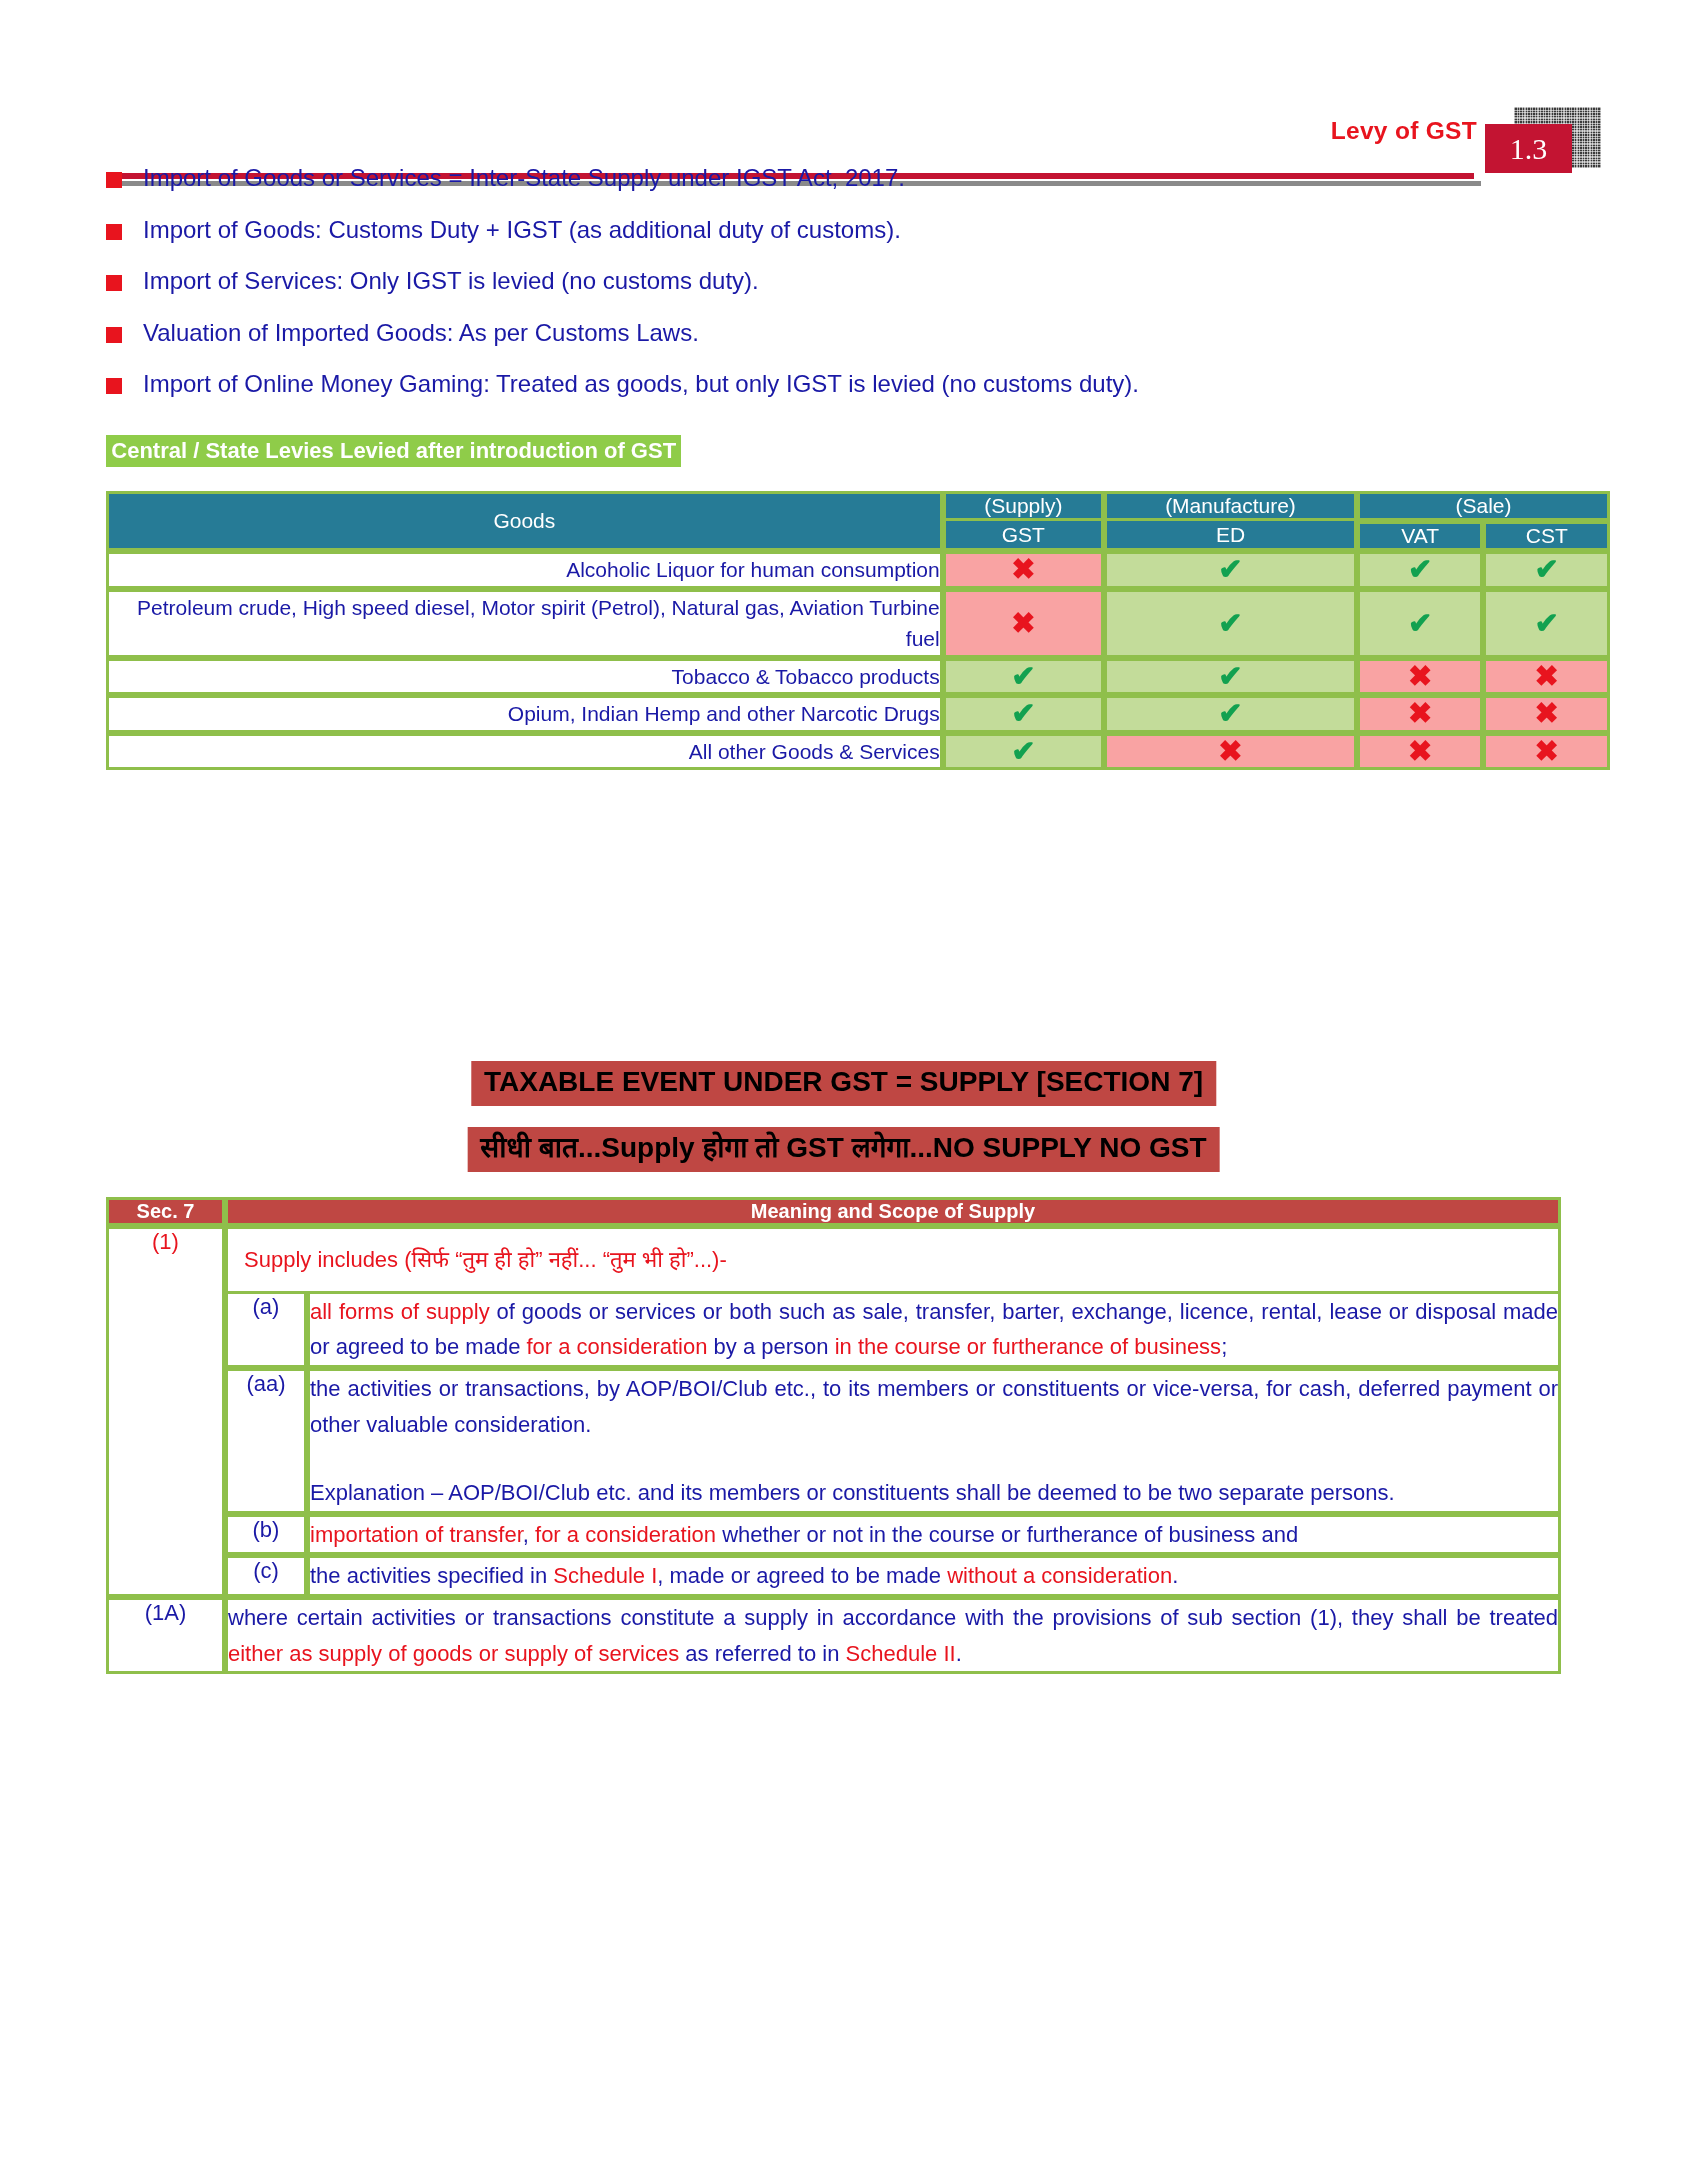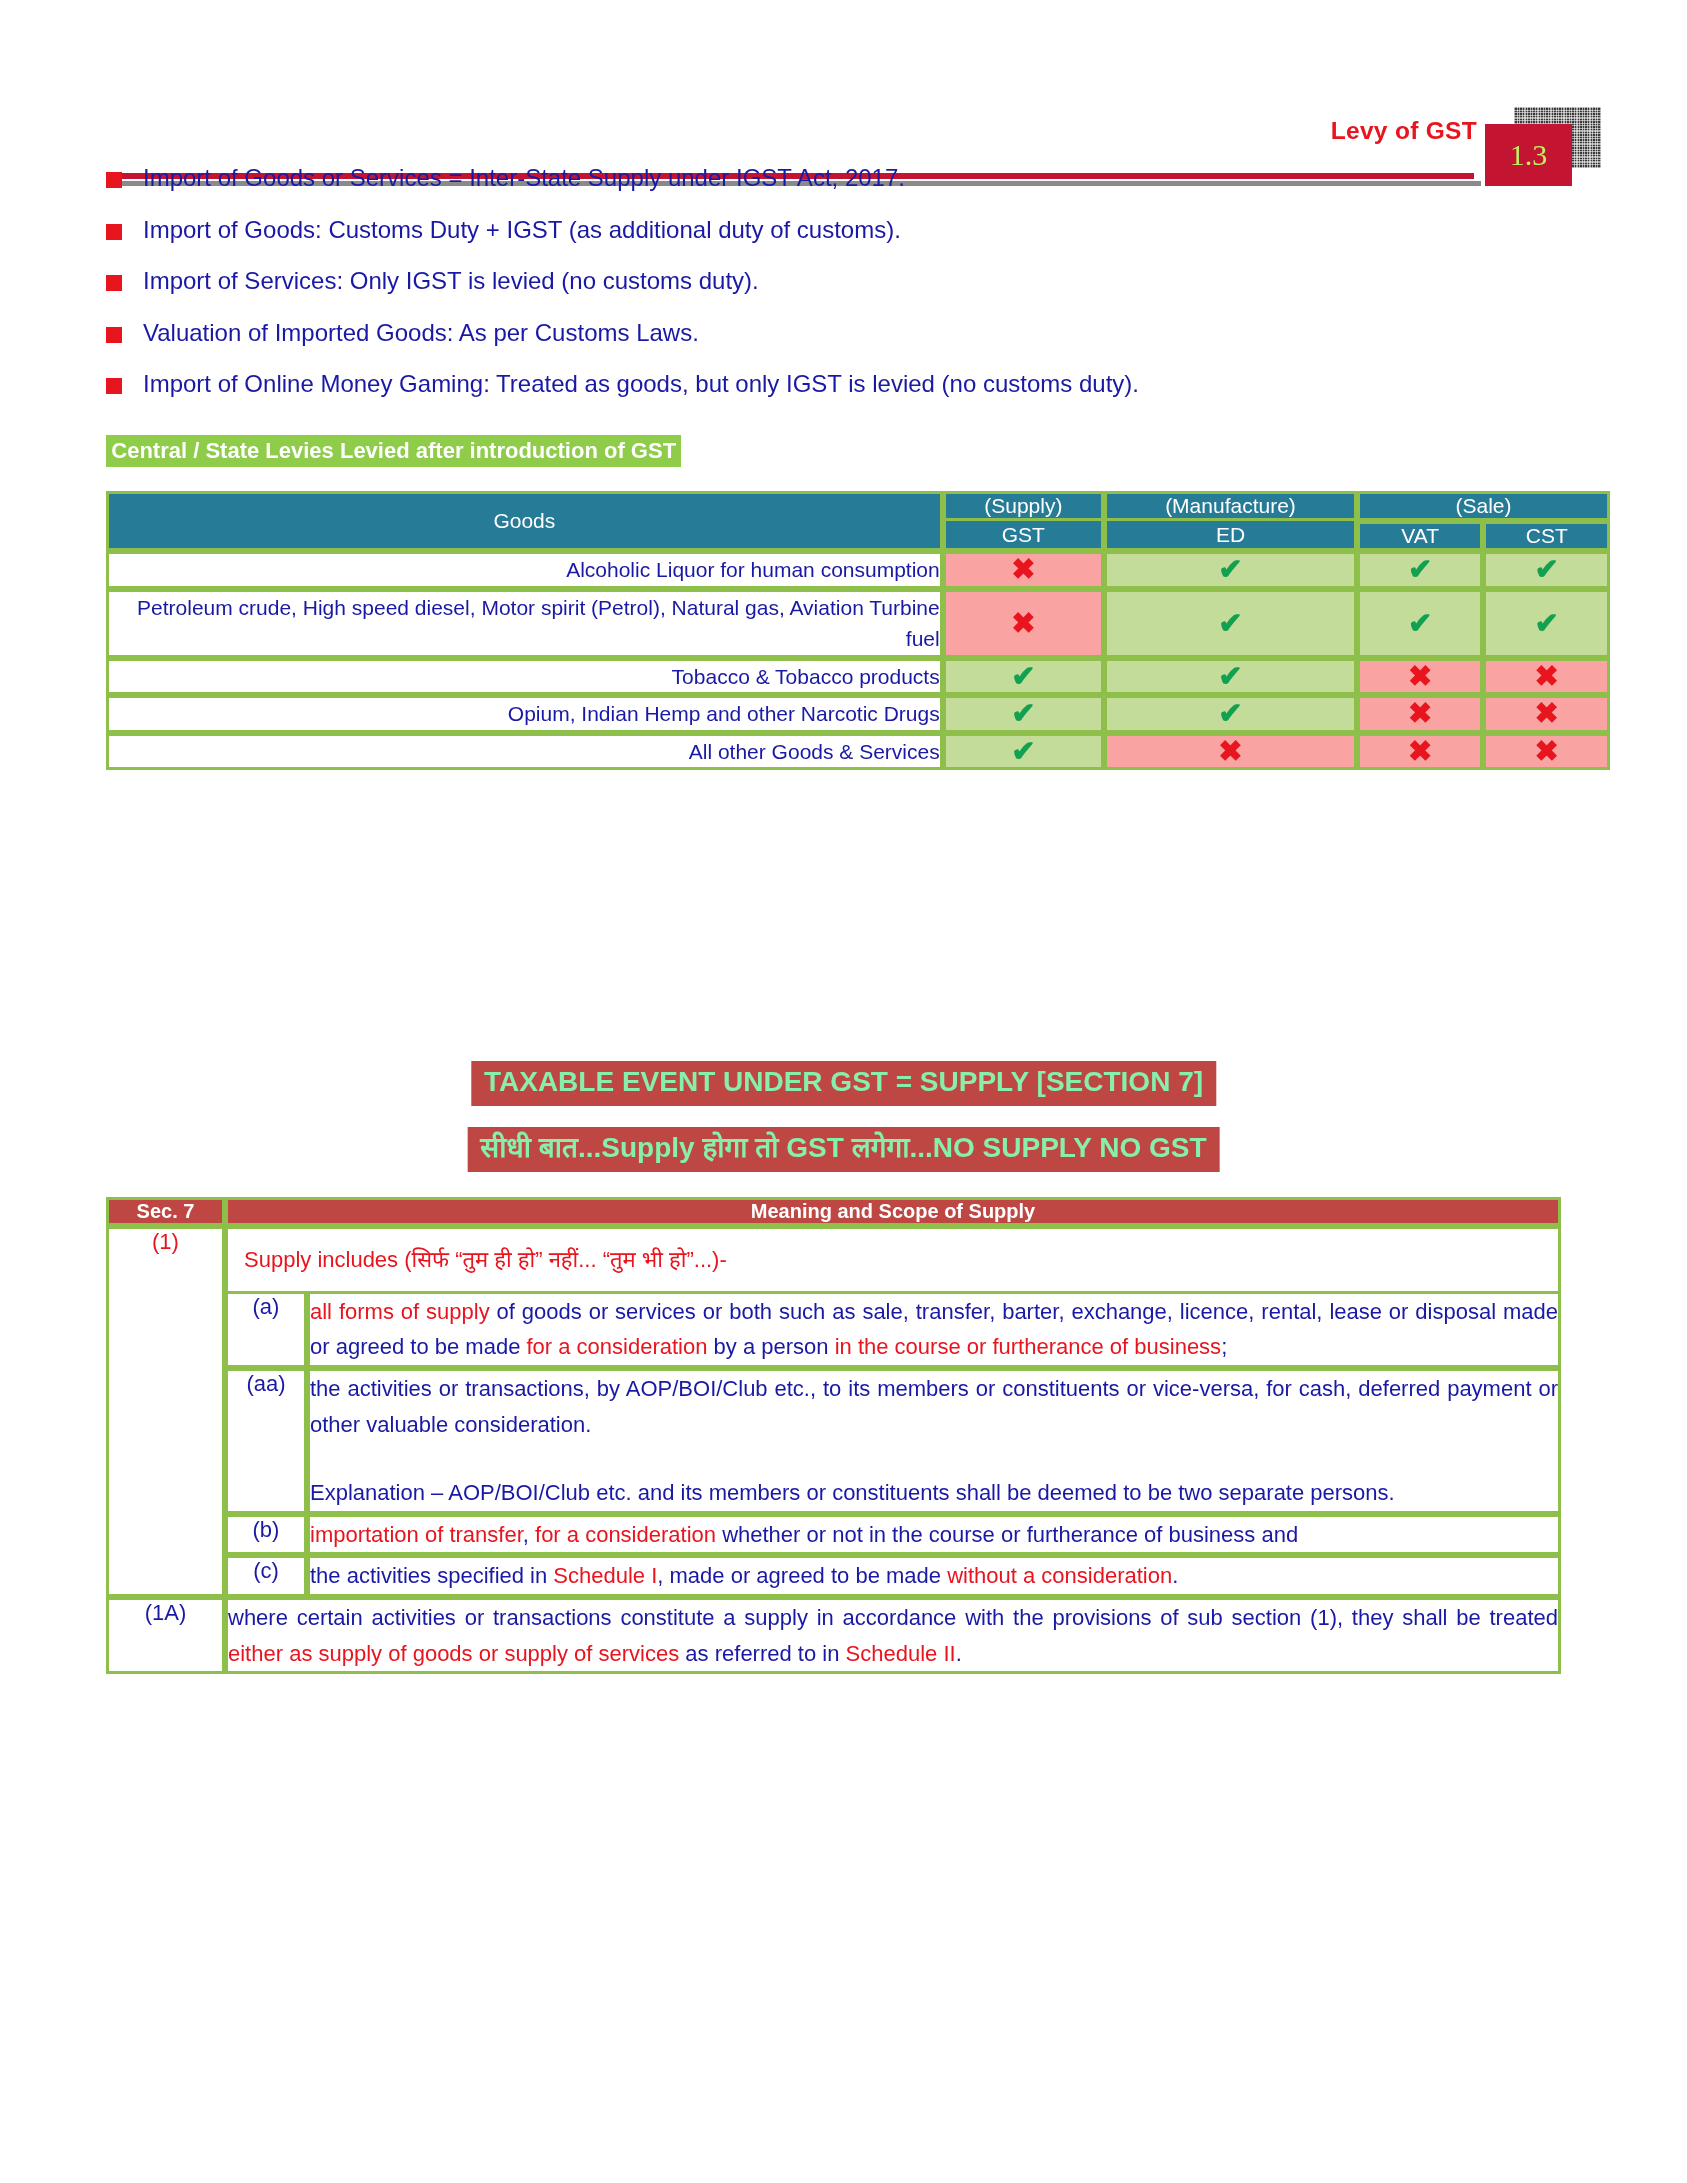--- a/index.html
+++ b/index.html
@@ -64,23 +64,23 @@
     right: 0; top: 0;
     width: 87px; height: 61px;
     background-color: #3a3a3a;
     background-image:
       repeating-linear-gradient(0deg, rgba(255,255,255,.55) 0 1.3px, transparent 1.3px 2.6px),
       repeating-linear-gradient(90deg, rgba(255,255,255,.55) 0 1.3px, transparent 1.3px 2.6px);
   }
   .pagenum-box {
     position: absolute;
     left: 0; top: 17px;
-    width: 87px; height: 62px;
+    width: 87px; height: 49px;
     background: #c31432;
-    color: #bef264;
+    color: #ffffff;
     font-family: "Liberation Serif", serif;
     font-size: 30px;
     display: flex; align-items: center; justify-content: center;
   }
 
   
   .bullets {
     position: absolute;
     left: 106px; top: 164px;
     width: 1482px;
@@ -155,21 +155,21 @@
     line-height: 1;
     padding: 14.6px 2.6px;
   }
   .mark-yes { background: #c3dc9a; color: #12a150; }
   .mark-no  { background: #f9a3a3; color: #e8141e; }
 
   
   .red-banner {
     position: absolute;
     background: #bf4743;
-    color: #86efac;
+    color: #000000;
     text-align: center;
     font-weight: bold;
     white-space: nowrap;
     padding: 6px 13.2px 8px 13.2px;
     line-height: 1.1;
   }
   #banner1 {
     top: 1061px;
     left: 50%; transform: translateX(-50%);
     font-size: 28px;

